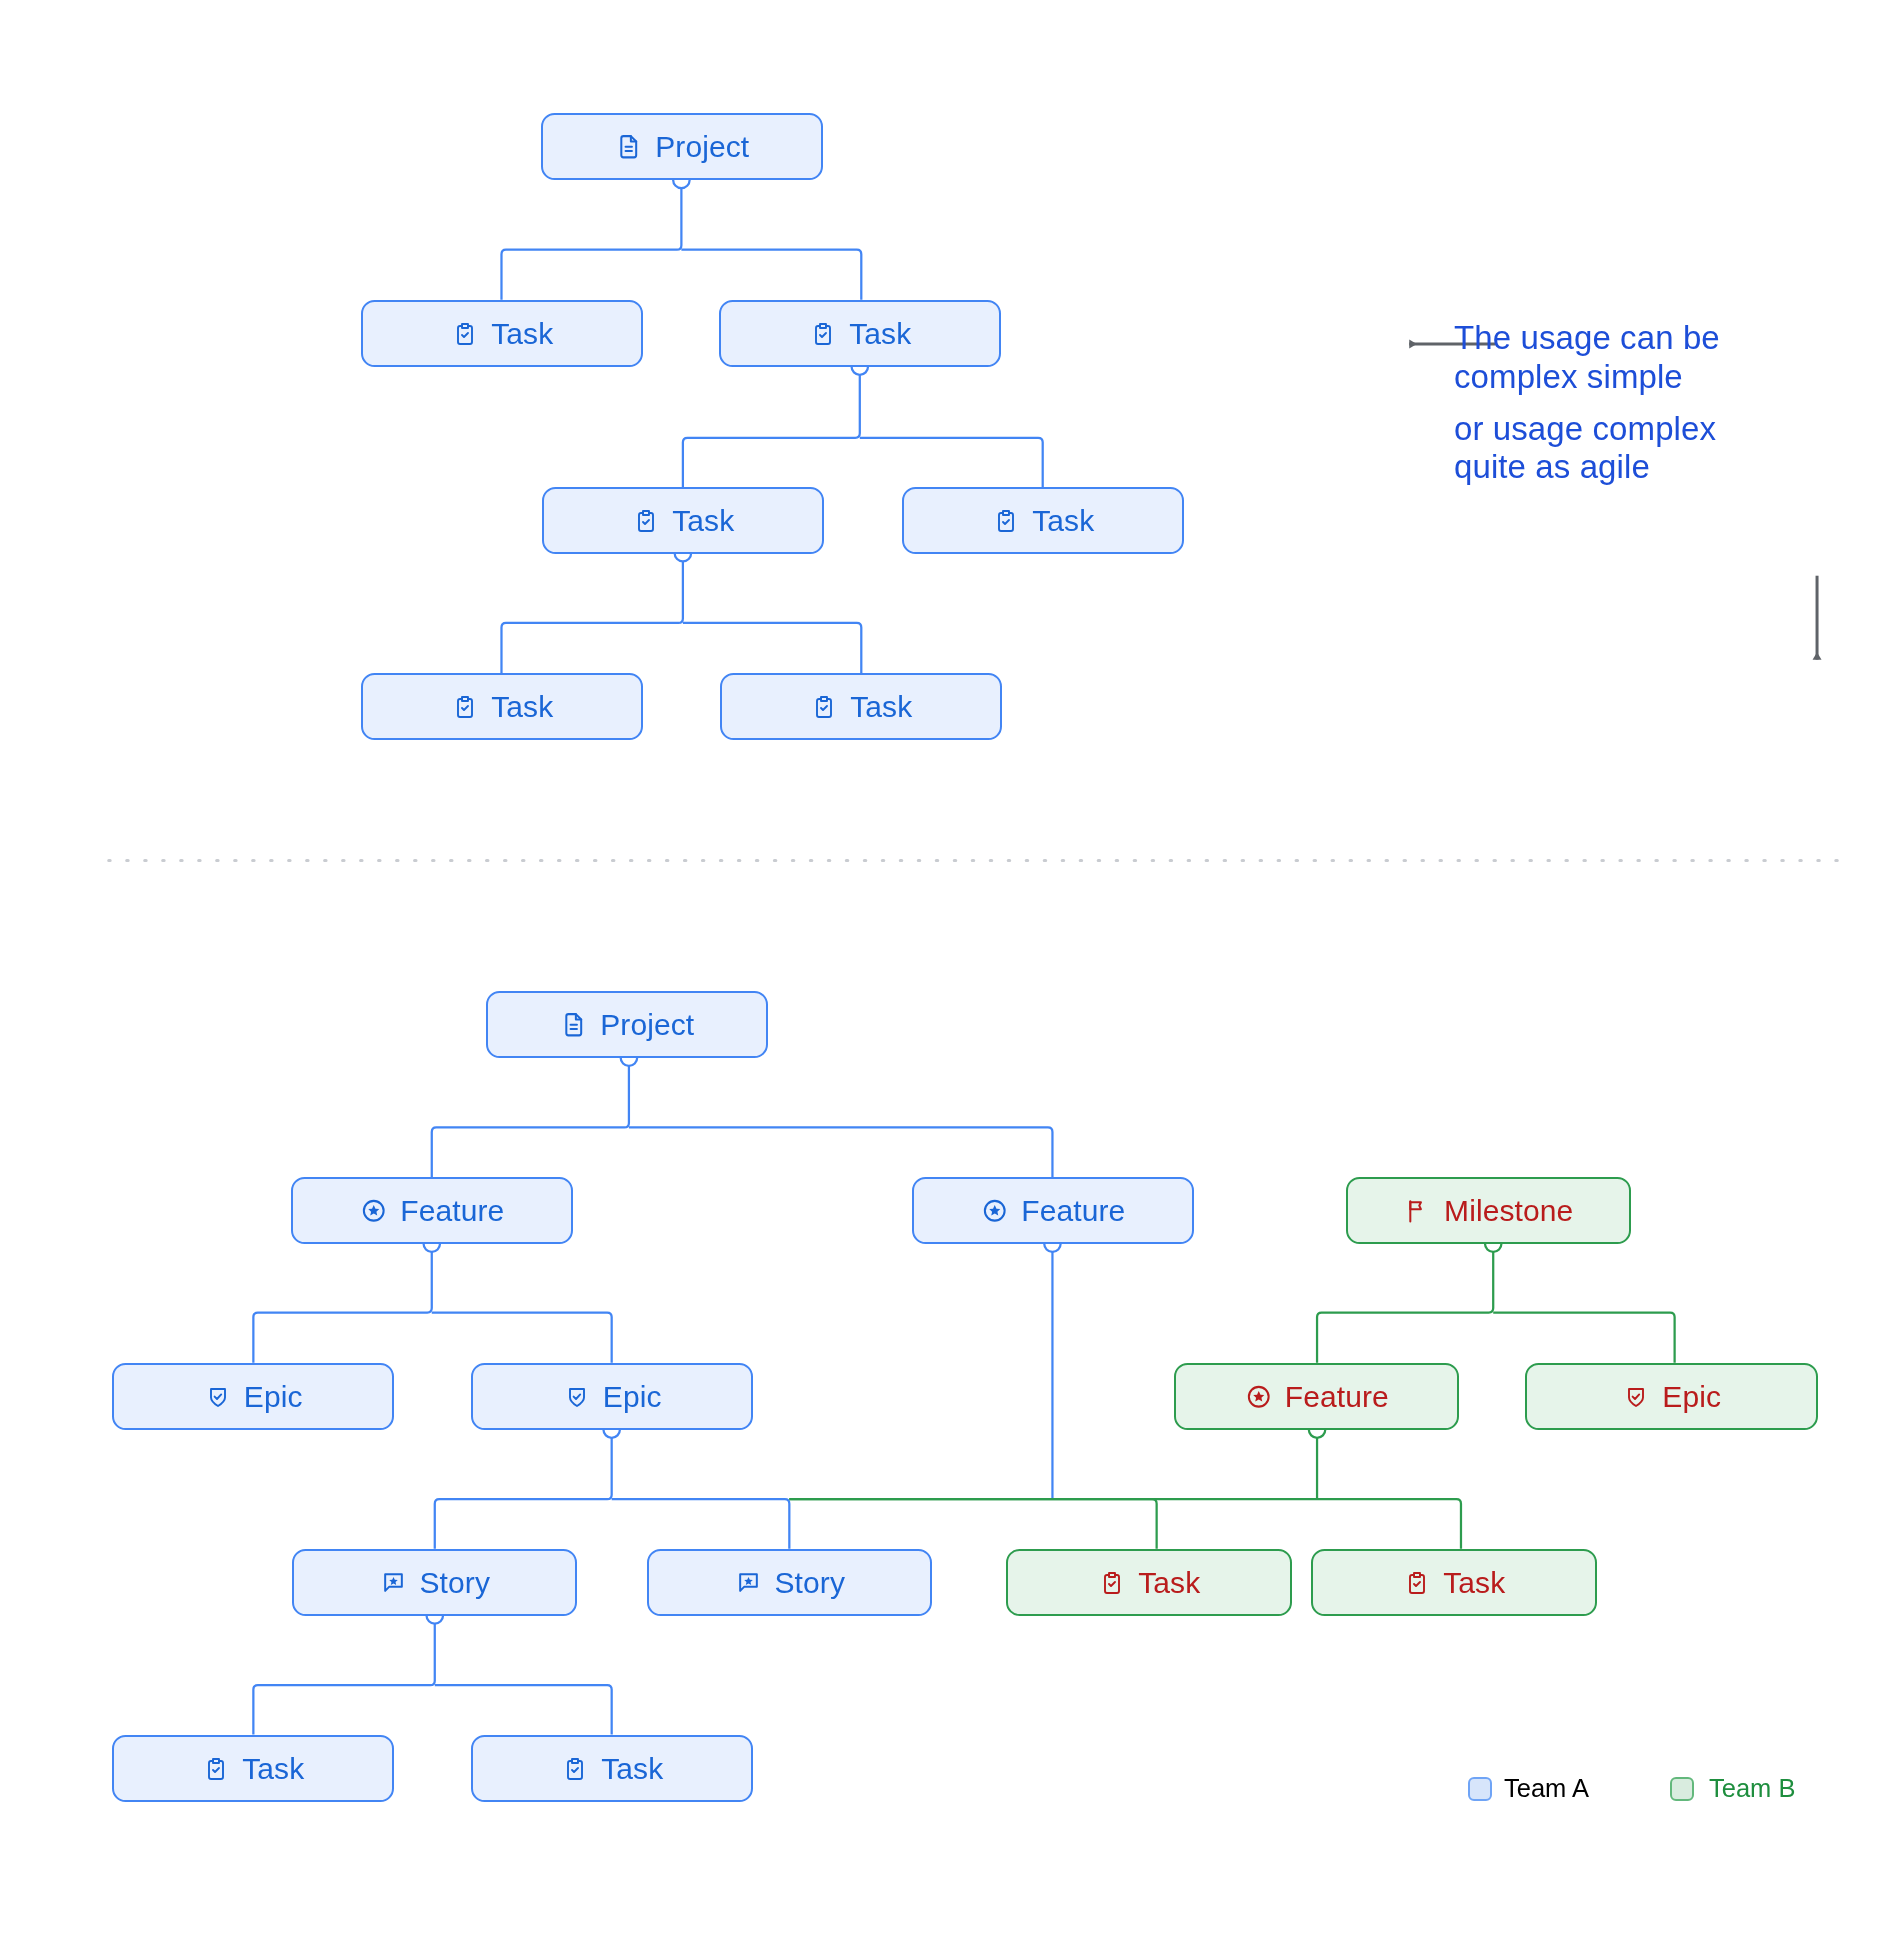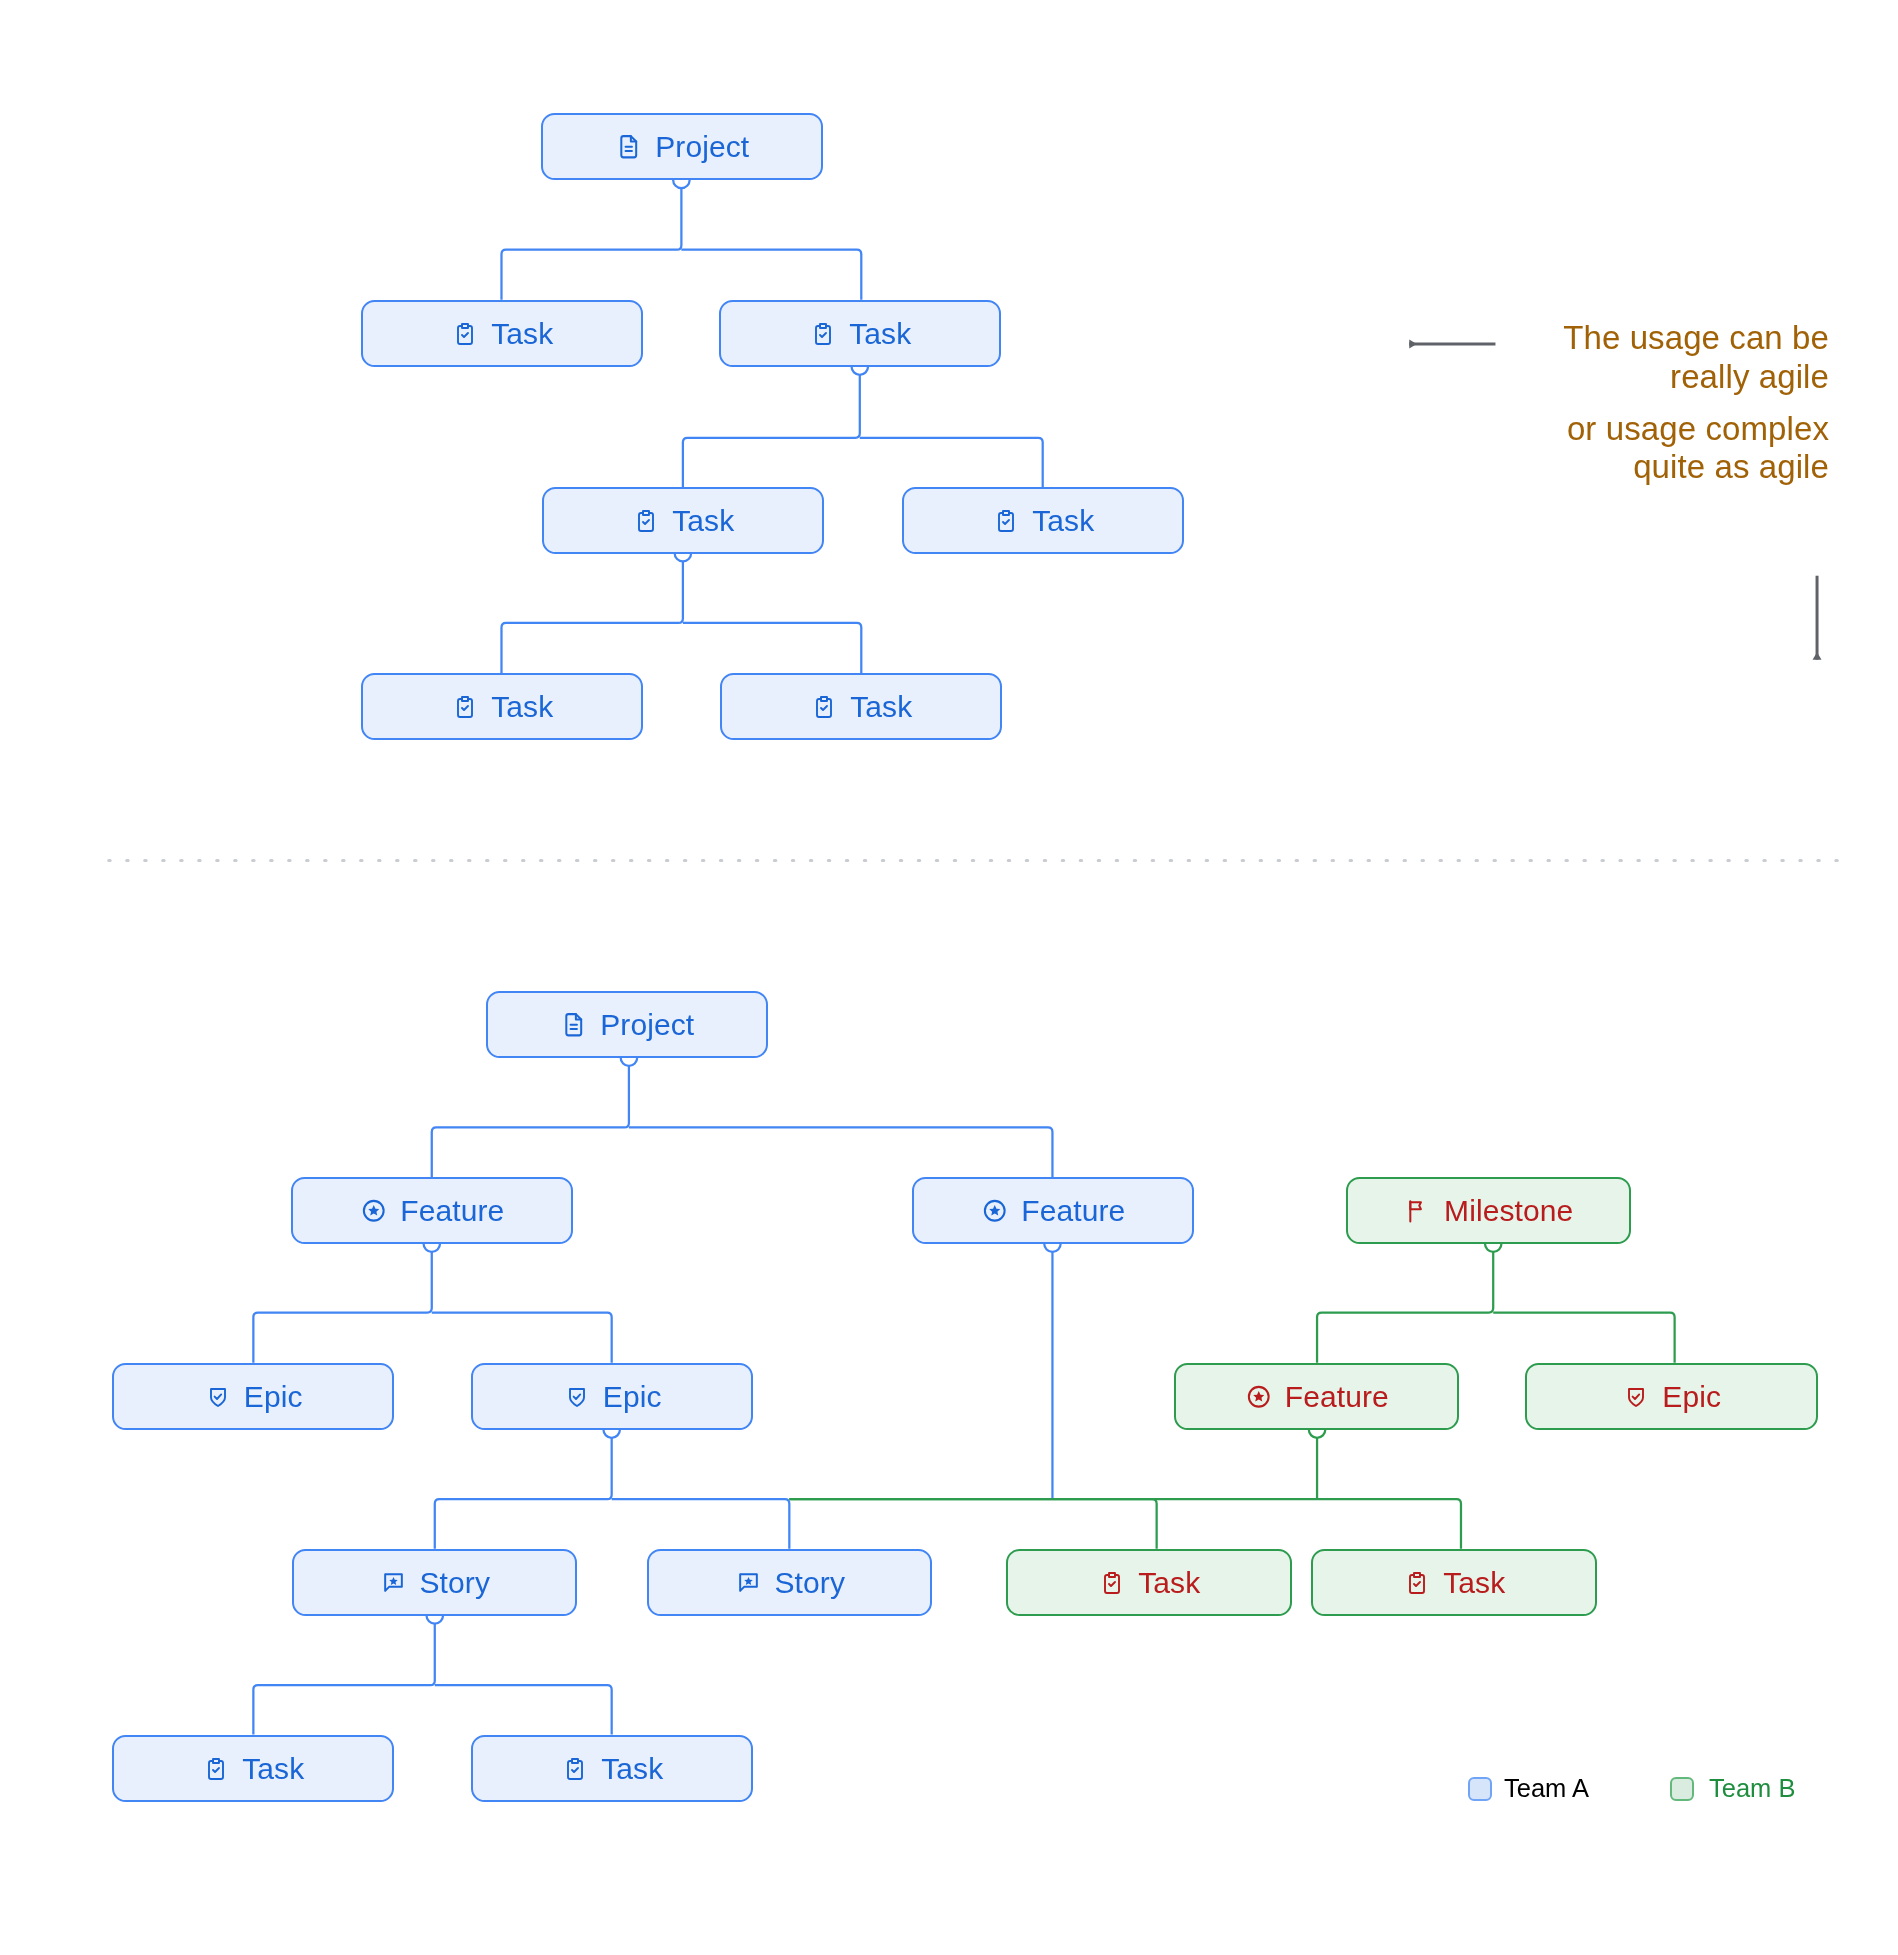--- a/index.html
+++ b/index.html
@@ -42,24 +42,24 @@
     justify-content: center;
     width: 28.5px; height: 28.5px;
     flex: 0 0 auto;
   }
   .node .ico svg { display: block; }
   .node.blue  { background: #e8f0fe; border-color: #4285f4; color: #1a66d6; }
   .node.green { background: #e6f4ea; border-color: #2d9c4e; color: #b91c1c; }
 
   .annotation {
     position: absolute;
-    color: #a16207;
+    color: #1d4ed8;
     font-size: 33px;
     line-height: 1.17;
-    text-align: right;
+    text-align: left;
     letter-spacing: 0.1px;
   }
   .annotation .para { margin: 0; }
   .annotation .gap { height: 13.5px; }
 
   .legend {
     position: absolute;
     display: flex;
     align-items: center;
     gap: 12px;
@@ -227,21 +227,21 @@
         <path d="M9 2h6v4H9z"></path>
         <path d="M9 4H7a2 2 0 0 0-2 2v14a2 2 0 0 0 2 2h10a2 2 0 0 0 2-2V6a2 2 0 0 0-2-2h-2"></path>
         <path d="M9 13l2 2 4-4"></path>
       </svg>
     </span>
     <span>Task</span>
   </div>
 
   <div class="annotation" style="left:1454px; top:319px; width:375px;">
     <div class="para">The usage can be</div>
-    <div class="para">really agile</div>
+    <div class="para">complex simple</div>
     <div class="gap"></div>
     <div class="para">or usage complex</div>
     <div class="para">quite as agile</div>
   </div>
 
   <div class="node blue" style="left:486px; top:991px; width:282px; height:67px;">
     <span class="ico">
       <svg width="25.5" height="25.5" viewBox="0 0 24 24" fill="none" stroke="currentColor" stroke-width="1.9" stroke-linecap="round" stroke-linejoin="round">
         <path d="M14 2H7a2 2 0 0 0-2 2v16a2 2 0 0 0 2 2h10a2 2 0 0 0 2-2V7z"></path>
         <path d="M14 2v5h5"></path>

